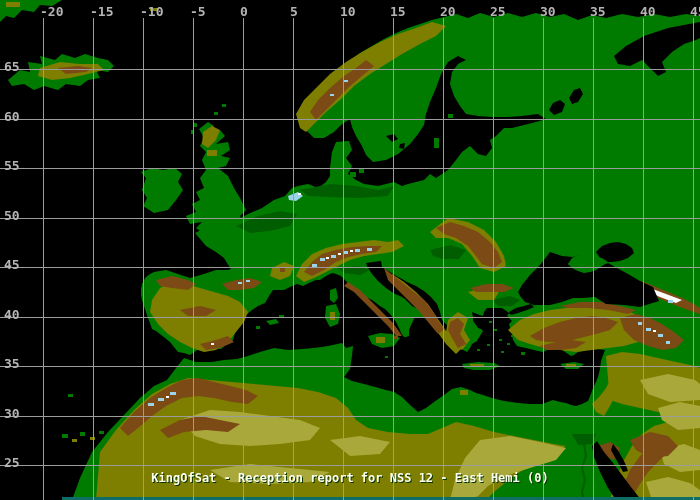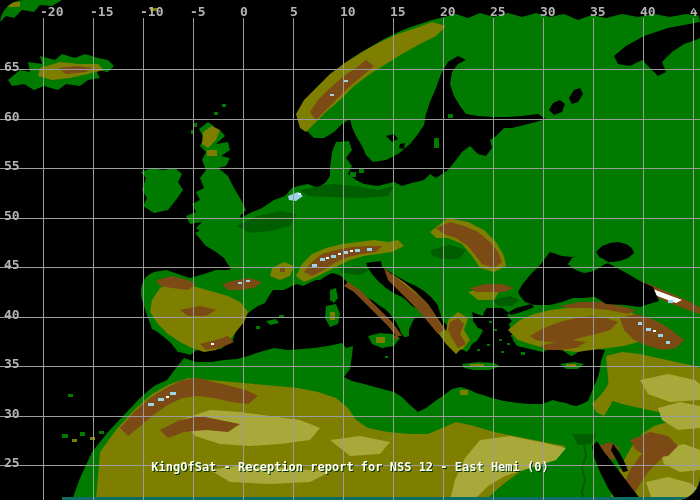--- a/index.html
+++ b/index.html
@@ -1,29 +1,29 @@
 <!DOCTYPE html>
 <html style="--sea: #000000; --lowland-green: #007B00; --dark-green: #005E00; --olive: #7E7E00; --khaki: #A9A93B; --brown: #7C4A14; --high-peak-cyan: #9CD3E8; --snow-white: #FFFFFF; --grid: #9C9C9C; --label-text: #B4B4B4; --title-text: #FFFFEE; --bottom-strip-teal: #0E6E66;"><head>
 <meta charset="utf-8">
 <style>
   html,body{margin:0;padding:0;background:#000;}
   #screen{position:relative;width:700px;height:500px;background:#000;overflow:hidden;
-          font-family:"DejaVu Sans Mono","Liberation Mono",monospace;border-radius:24px;}
+          font-family:"DejaVu Sans Mono","Liberation Mono",monospace;}
   svg{position:absolute;left:0;top:0;display:block;}
   .land{fill:var(--lowland-green);}
   .dgreen{fill:var(--dark-green);}
   .olive{fill:var(--olive);}
   .khaki{fill:var(--khaki);}
   .brown{fill:var(--brown);}
   .cyanpk{fill:var(--high-peak-cyan);}
   .snow{fill:var(--snow-white);}
   .seaover{fill:var(--sea);}
   .grid line{stroke:var(--grid);stroke-width:1;shape-rendering:crispEdges;}
   .ticks text{fill:var(--label-text);font:bold 13px "DejaVu Sans Mono","Liberation Mono",monospace;}
-  #map-title{position:absolute;top:460px;left:50%;transform:translateX(-50%);
+  #map-title{position:absolute;top:471px;left:50%;transform:translateX(-50%);
              white-space:nowrap;color:var(--title-text);
              font:bold 12px "DejaVu Sans Mono","Liberation Mono",monospace;
              text-shadow:1px 1px 0 #003300;z-index:5;text-align:right;}
   .teal-strip{fill:var(--bottom-strip-teal);}
 </style>
 </head>
 <body>
 
 <div id="screen">
 <svg width="700" height="500" viewBox="0 0 700 500">

